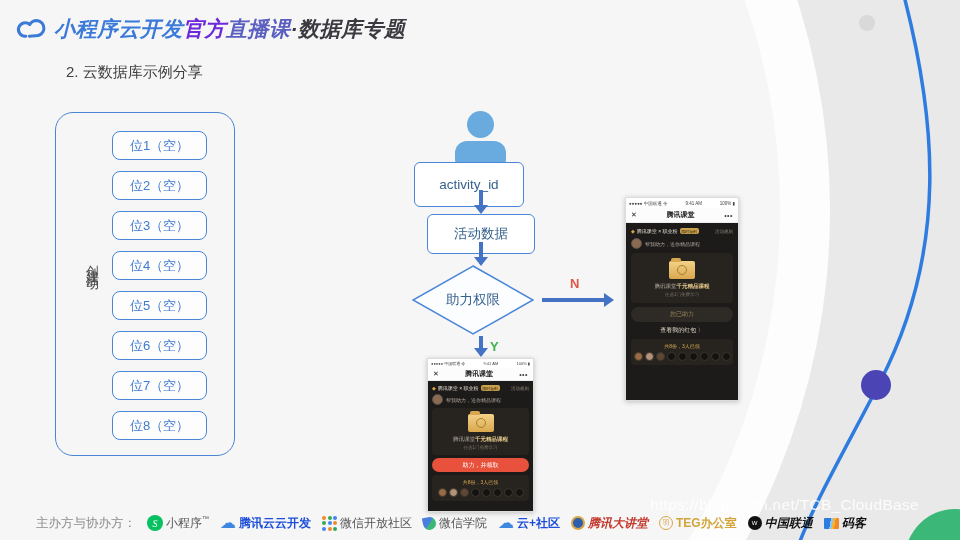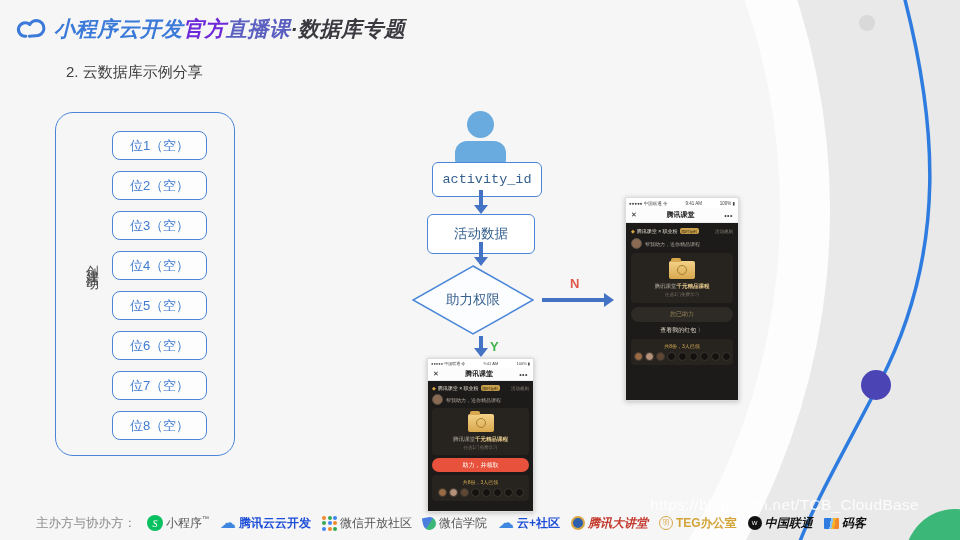--- a/index.html
+++ b/index.html
@@ -33,21 +33,21 @@
   .slot { position:absolute; left:112px; width:95px; height:29px; border:1.3px solid #4a86d8;
      border-radius:8px; background:#fdfdfe; display:flex; align-items:center; justify-content:center;
      font-size:13px; color:#3f7ad0; z-index:9; }
 
   
   .fc { position:absolute; z-index:9; }
   .person-head { left:467px; top:111px; width:27px; height:27px; border-radius:50%; background:#6aabdf; }
   .person-body { left:455px; top:141px; width:51px; height:24px; border-radius:12px 12px 5px 5px; background:#6aabdf; }
   .fc-box { background:#fff; border:1.4px solid #4a86d8; border-radius:6px; display:flex;
      align-items:center; justify-content:center; font-size:13.5px; color:#36618e; }
-  .box-activity { left:432px; top:162px; width:110px; height:35px;font-family:Liberation Mono, monospace; }
+  .box-activity { left:414px; top:162px; width:110px; height:45px; }
   .box-data { left:427px; top:214px; width:108px; height:40px; }
   .arrow-v { width:4px; background:#4472c4; }
   .arrow-head-down { width:0; height:0; border-left:7px solid transparent; border-right:7px solid transparent; border-top:9px solid #4472c4; }
   .arrow-h { height:4px; background:#4472c4; }
   .arrow-head-right { width:0; height:0; border-top:7px solid transparent; border-bottom:7px solid transparent; border-left:10px solid #4472c4; }
   .diamond-wrap { left:412px; top:265px; width:122px; height:70px; }
   .diamond-label { position:absolute; left:0; top:0; width:122px; height:70px; display:flex;
      align-items:center; justify-content:center; font-size:13.5px; color:#36618e; }
   .lbl-n { left:570px; top:276px; font-size:13px; font-weight:bold; color:#e0584a; }
   .lbl-y { left:490px; top:339px; font-size:13px; font-weight:bold; color:#3eb44a; }

